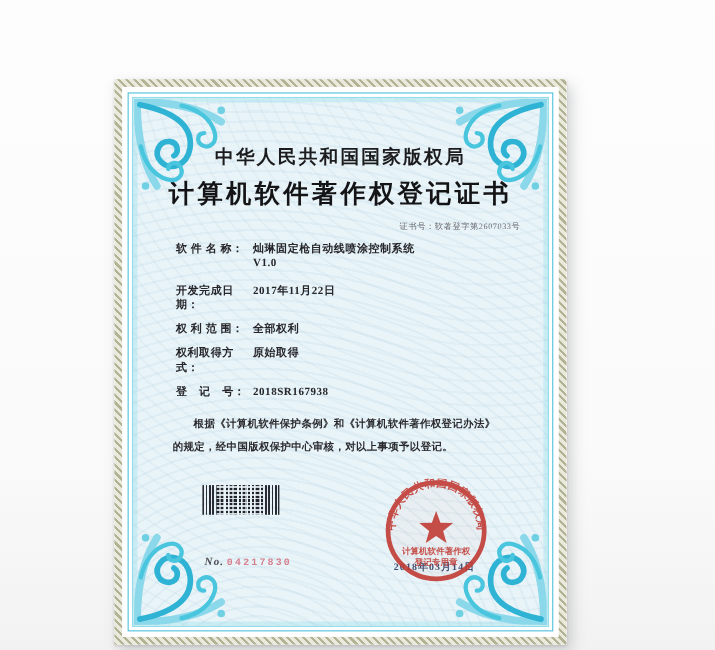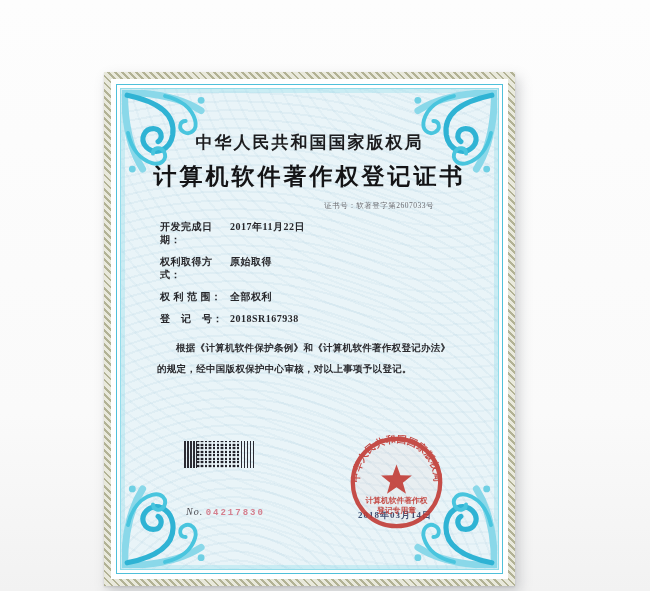--- a/index.html
+++ b/index.html
@@ -28,21 +28,21 @@
   .corner{position:absolute;width:86px;height:86px;pointer-events:none;}
   .corner.tl{top:2px;left:2px;}
   .corner.tr{top:2px;right:2px;transform:scaleX(-1);}
   .corner.bl{bottom:2px;left:2px;transform:scaleY(-1);}
   .corner.br{bottom:2px;right:2px;transform:scale(-1,-1);}
 
   .authority{margin-top:43px;text-align:center;font-size:17px;font-weight:bold;
     letter-spacing:2px;color:#1c1c1e;}
   .cert-title{margin-top:7px;text-align:center;font-size:23px;font-weight:bold;
     letter-spacing:3px;color:#141416;}
-  .certno{margin-top:9px;text-align:right;padding-right:65px;font-size:7.5px;
+  .certno{margin-top:9px;text-align:right;padding-right:26px;font-size:7.5px;
     color:#6b6b70;letter-spacing:.5px;}
 
   .fields{margin-top:9px;margin-left:40px;}
   .frow{display:flex;font-size:10px;color:#26262a;font-weight:bold;line-height:13px;}
   .frow .flabel{flex:0 0 70px;letter-spacing:.5px;}
   .frow .fvals{flex:1;}
   .frow .fvalue{display:block;letter-spacing:.5px;}
   .mb-a{margin-bottom:12px;} .mb-b{margin-bottom:25px;} .mb-c{margin-bottom:9px;}
 
   .statement{margin:13px 30px 0 37px;width:296px;font-size:9.5px;line-height:21px;
@@ -51,21 +51,21 @@
   .barcode{position:absolute;left:64px;top:353px;width:70px;height:27px;
     background:repeating-linear-gradient(90deg,#2b2b33 0,#2b2b33 1.5px,rgba(0,0,0,0) 1.5px,rgba(0,0,0,0) 3px);}
   .barcode .matrix{position:absolute;left:13px;top:0;width:42px;height:100%;
     background:repeating-linear-gradient(0deg,rgba(233,244,248,.85) 0,rgba(233,244,248,.85) 1.5px,rgba(0,0,0,0) 1.5px,rgba(0,0,0,0) 3.5px),
                repeating-linear-gradient(90deg,#23232b 0,#23232b 2px,rgba(233,244,248,.6) 2px,rgba(233,244,248,.6) 4px);}
 
   .seal{position:absolute;left:229px;top:347px;width:95px;height:95px;opacity:.9;z-index:2;}
   .issue-date{position:absolute;left:216px;top:421px;width:118px;text-align:center;
     font-size:9px;color:#3c4f73;font-weight:bold;letter-spacing:1px;z-index:1;}
   .serial{position:absolute;left:66px;top:418px;font-size:10px;z-index:1;}
-  .serial .no{font-style:italic;font-weight:normal;color:#4a4a50;letter-spacing:1px;}
+  .serial .no{font-style:italic;font-weight:bold;color:#4a4a50;letter-spacing:1px;}
   .serial .num{color:#d4808f;letter-spacing:2px;font-weight:bold;font-family:"Liberation Mono","DejaVu Sans Mono",monospace;font-size:9px;}
 </style>
 </head>
 <body>
 
 <div class="cert">
   <div class="mat">
     <div class="frame">
       <div class="inner">
 
@@ -112,36 +112,43 @@
             <circle cx="92" cy="12" r="4" fill="#6fd0e4"></circle>
             <circle cx="12" cy="92" r="4" fill="#6fd0e4"></circle>
           </g>
         </svg>
 
         <div class="authority">中华人民共和国国家版权局</div>
         <div class="cert-title">计算机软件著作权登记证书</div>
         <div class="certno">证书号：软著登字第2607033号</div>
 
         <div class="fields">
+          <div class="frow mb-a">
+            <span class="flabel">软 件 名 称：</span>
+            <span class="fvals">
+              <span class="fvalue">灿琳固定枪自动线喷涂控制系统</span>
+              <span class="fvalue">V1.0</span>
+            </span>
+          </div>
           <div class="frow mb-c">
             <span class="flabel">开发完成日期：</span>
             <span class="fvals">
                 <span class="fvalue">2017年11月22日</span>
               </span>
           </div>
           <div class="frow mb-c">
+            <span class="flabel">权 利 范 围：</span>
+            <span class="fvals">
+                <span class="fvalue">全部权利</span>
+              </span>
+          </div>
+          <div class="frow mb-c">
             <span class="flabel">权利取得方式：</span>
             <span class="fvals">
                 <span class="fvalue">原始取得</span>
-              </span>
-          </div>
-          <div class="frow mb-c">
-            <span class="flabel">权 利 范 围：</span>
-            <span class="fvals">
-                <span class="fvalue">全部权利</span>
               </span>
           </div>
           <div class="frow">
             <span class="flabel">登　记　号：</span>
             <span class="fvals">
                 <span class="fvalue">2018SR167938</span>
               </span>
           </div>
         </div>
 

